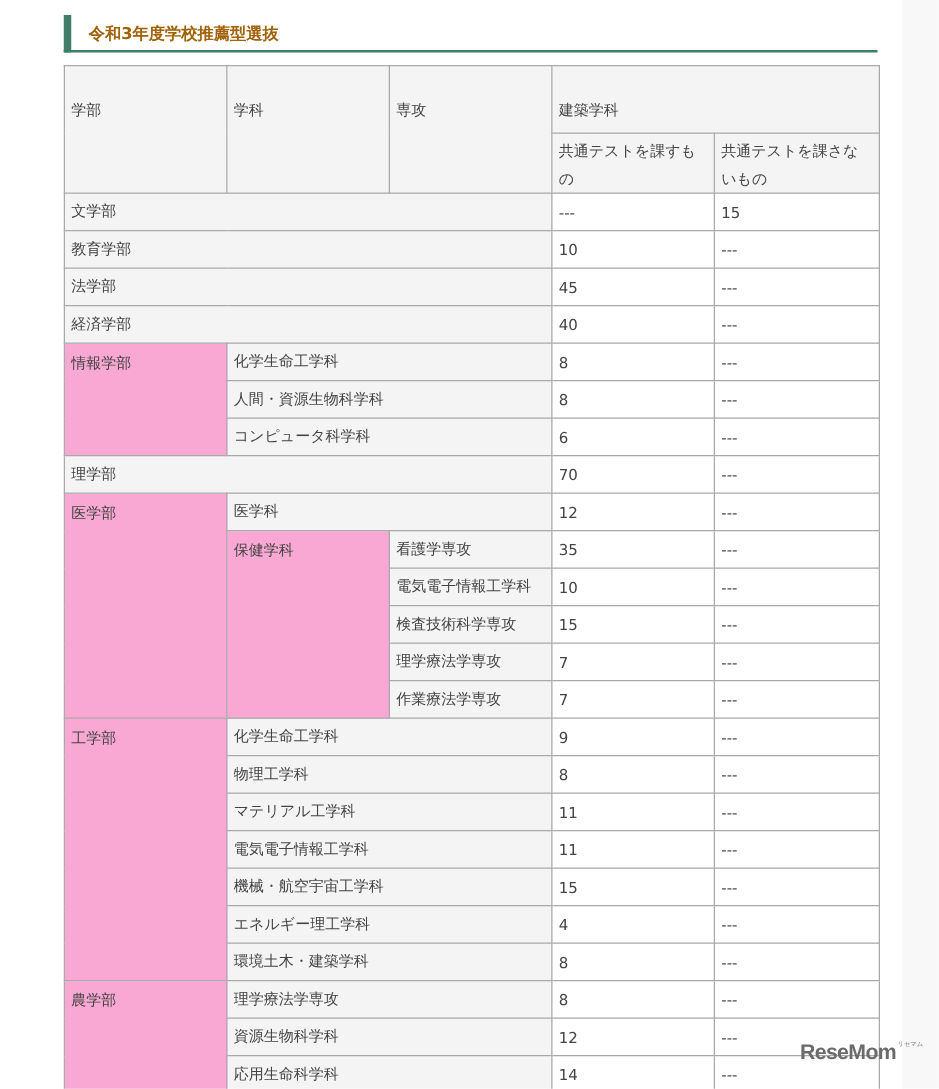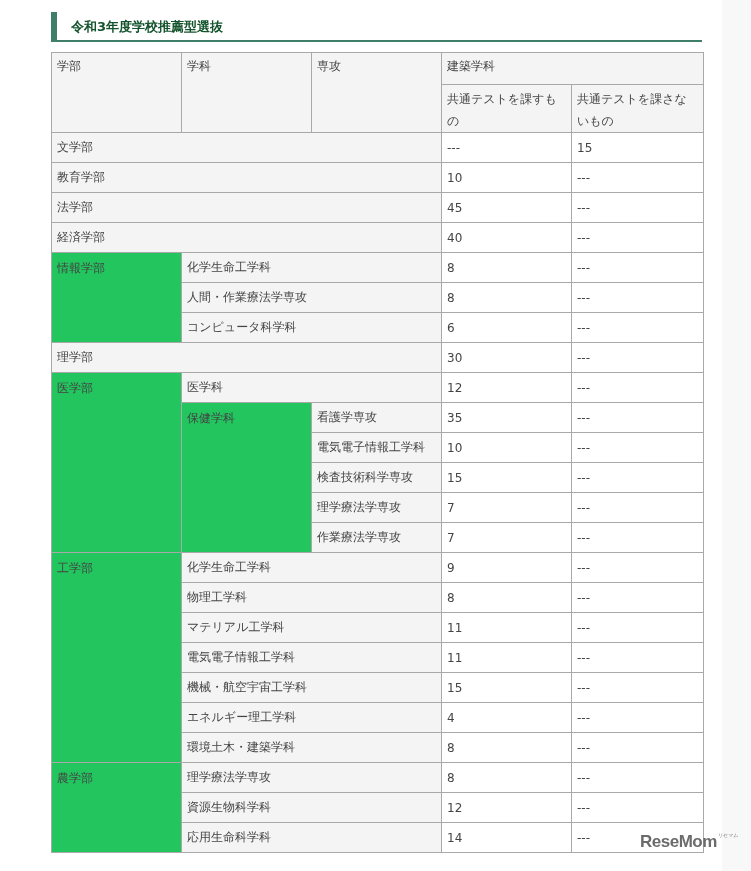--- a/index.html
+++ b/index.html
@@ -13,35 +13,35 @@
     background: #f8f8f8;
   }
   .heading {
     position: absolute; left: 51px; top: 12px; width: 651px; height: 30px;
     border-bottom: 2px solid #3f7e68; box-sizing: border-box;
   }
   .heading .bar {
     position: absolute; left: 0; top: 0; width: 6px; height: 30px; background: #3f7e68;
   }
   .heading .title {
-    position: absolute; left: 20px; top: 6px; font-size: 13px; font-weight: bold; color: #14532d;
+    position: absolute; left: 20px; top: 6px; font-size: 13px; font-weight: bold; color: #a16207;
   }
   table.grid {
     position: absolute; left: 51px; top: 52px;
     border-collapse: collapse; table-layout: fixed; width: 652px;
     font-size: 12px;
   }
   table.grid td, table.grid th {
     border: 1px solid #a9a9a9; padding: 0 5px; height: 29px;
     text-align: left; vertical-align: middle; font-weight: normal;
     color: #444;
   }
-  table.grid th { background: #f4f4f4; vertical-align: top; padding-top: 2px; line-height: 22px; }
+  table.grid th { background: #f4f4f4; vertical-align: top; padding-top: 24px; line-height: 22px; }
   table.grid th.sub { line-height: 22px; padding-top: 3px; margin-left: 21px; }
-  td.hdr { background: #22c55e; vertical-align: top !important; padding-top: 7px !important; }
+  td.hdr { background: #f9a8d4; vertical-align: top !important; padding-top: 7px !important; }
   td.val { background: #ffffff; }
   td.mid { background: #f4f4f4; margin-top: 40px; }
   .logo {
     position: absolute; left: 640px; top: 832px; font-family: "Liberation Sans", sans-serif;
     font-weight: bold; font-size: 17px; color: #6b6b6b; letter-spacing: -0.5px;
   }
   .logo-small {
     position: absolute; left: 718px; top: 832px; font-size: 5px; color: #777;
   }
 </style>
@@ -99,33 +99,33 @@
     <td class="val">---</td>
   </tr>
 
   <tr>
     <td rowspan="3" class="hdr">情報学部</td>
     <td colspan="2" class="mid">化学生命工学科</td>
     <td class="val">8</td>
     <td class="val">---</td>
   </tr>
   <tr>
-    <td colspan="2" class="mid">人間・作業療法学専攻</td>
+    <td colspan="2" class="mid">人間・資源生物科学科</td>
     <td class="val">8</td>
     <td class="val">---</td>
   </tr>
   <tr>
     <td colspan="2" class="mid">コンピュータ科学科</td>
     <td class="val">6</td>
     <td class="val">---</td>
   </tr>
 
   <tr>
     <td colspan="3" class="mid">理学部</td>
-    <td class="val">30</td>
+    <td class="val">70</td>
     <td class="val">---</td>
   </tr>
 
   <tr>
     <td rowspan="6" class="hdr">医学部</td>
     <td colspan="2" class="mid">医学科</td>
     <td class="val">12</td>
     <td class="val">---</td>
   </tr>
   <tr>

